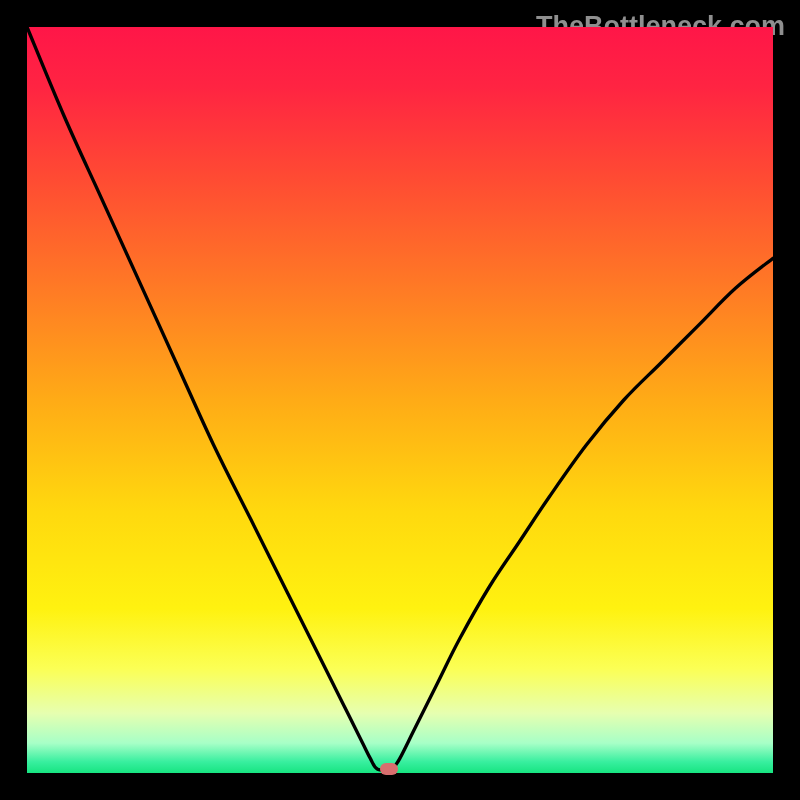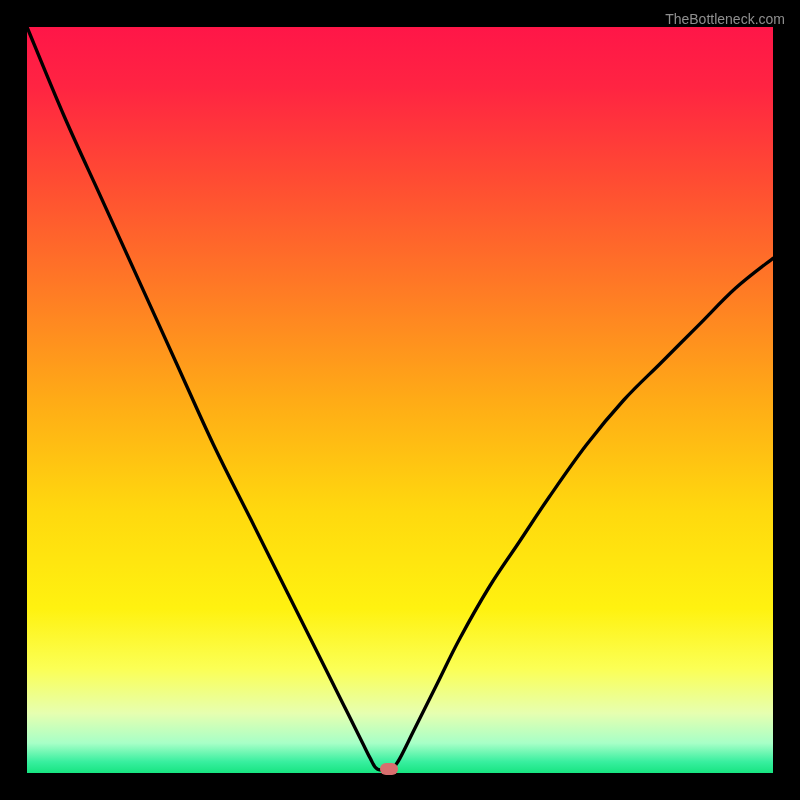--- a/index.html
+++ b/index.html
@@ -41,22 +41,22 @@
     height: 12px;
     background: #d86e6e;
     border-radius: 6px;
     transform: translate(-50%, -50%);
   }
   .watermark {
     position: absolute;
     top: -4px;
     right: 0px;
     font-family: Arial, Helvetica, sans-serif;
-    font-size: 14px;
-    font-weight: 400;
+    font-size: 27px;
+    font-weight: 700;
     color: #8f8f8f;
     letter-spacing: 0px;
   }
 </style>
 </head>
 <body>
 
 <div class="frame">
   <div class="watermark">TheBottleneck.com</div>
   <div class="plot-area">

